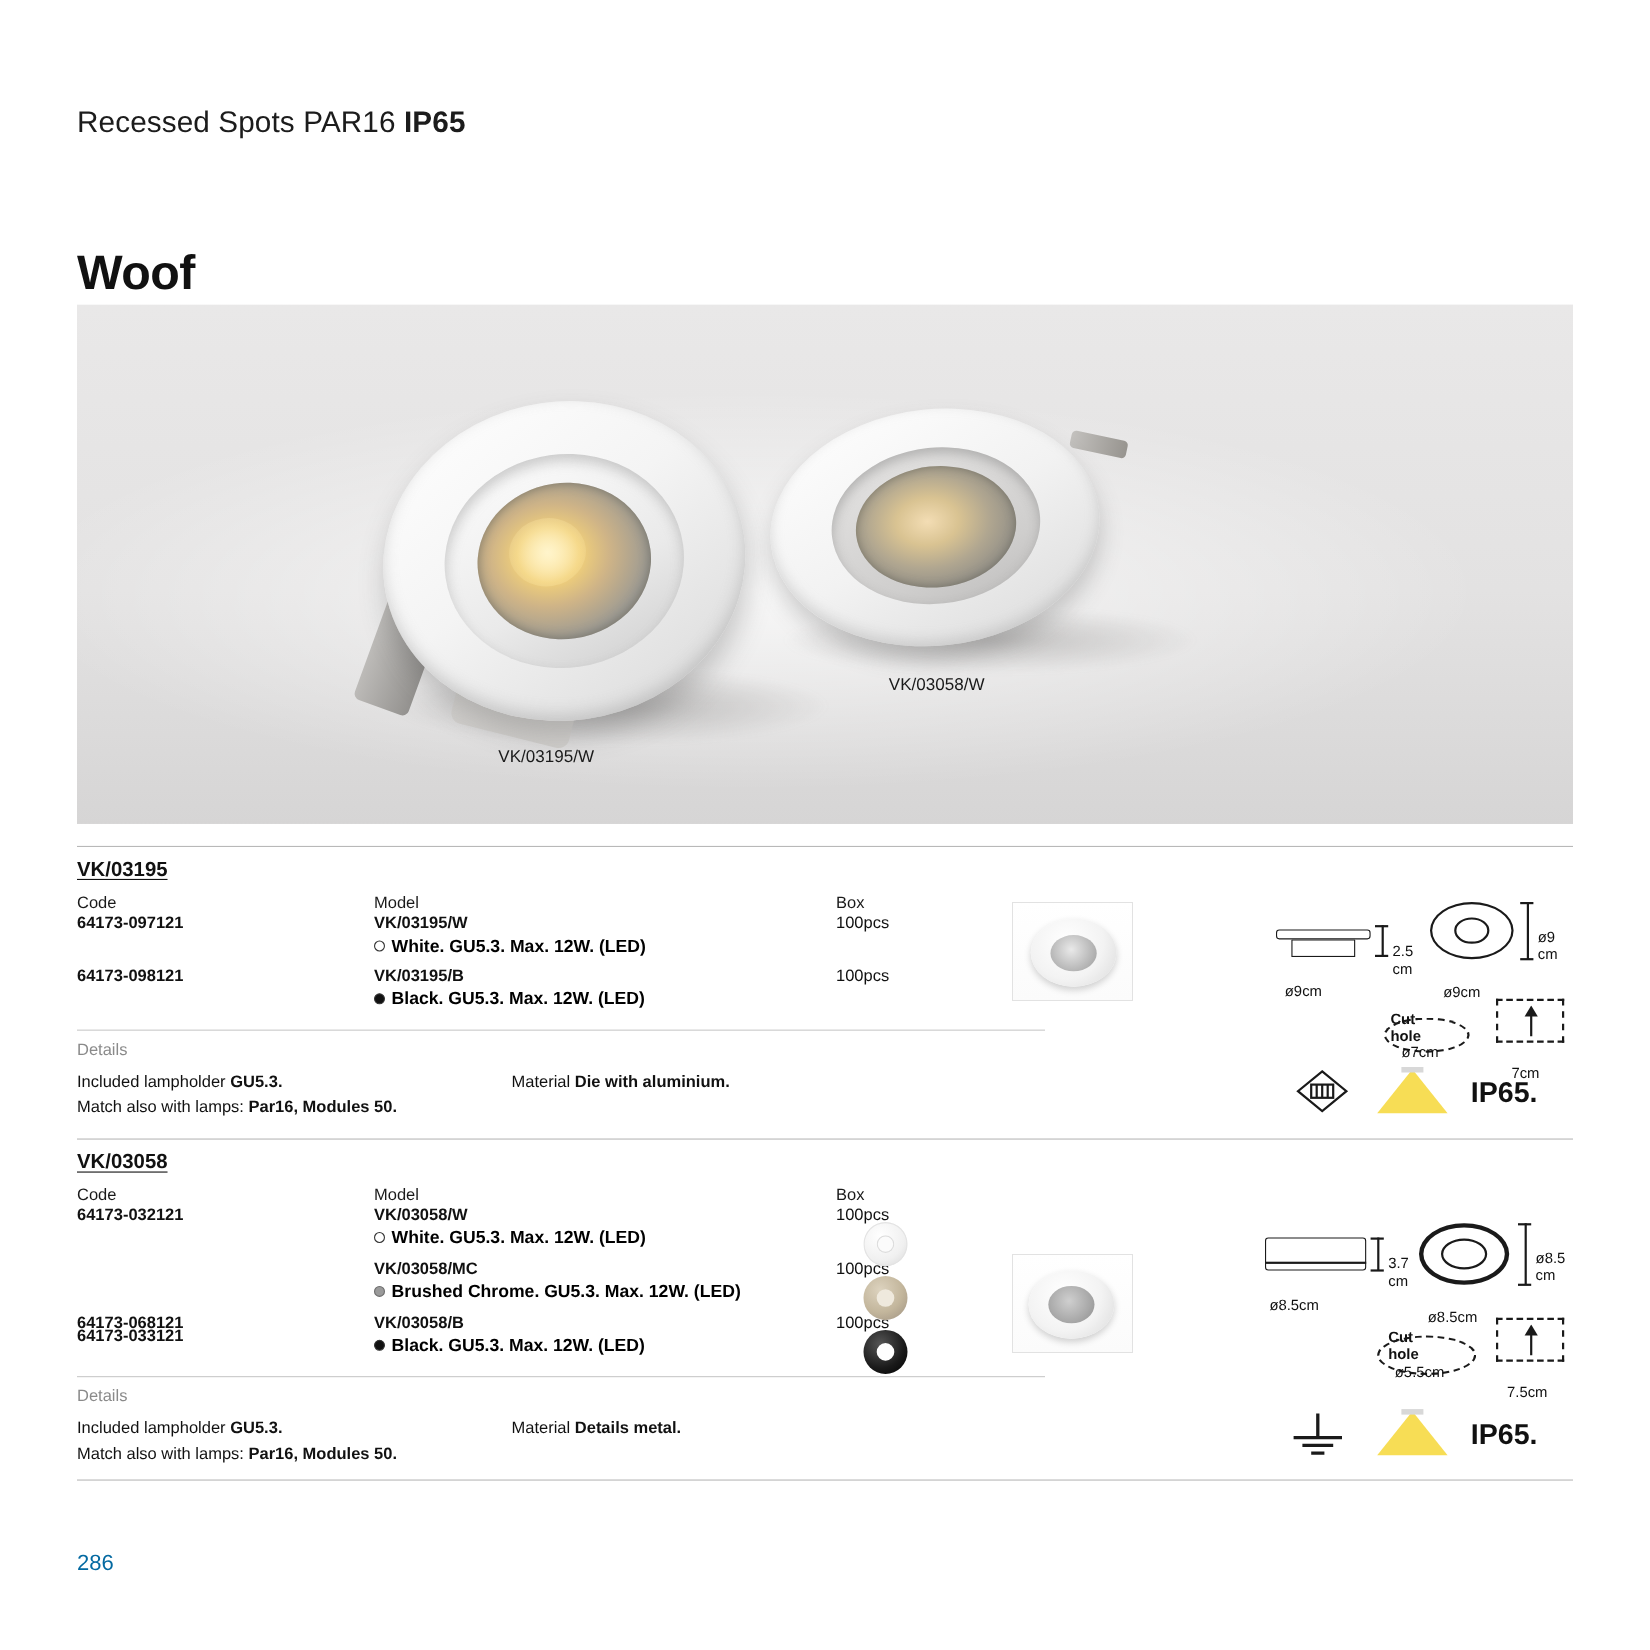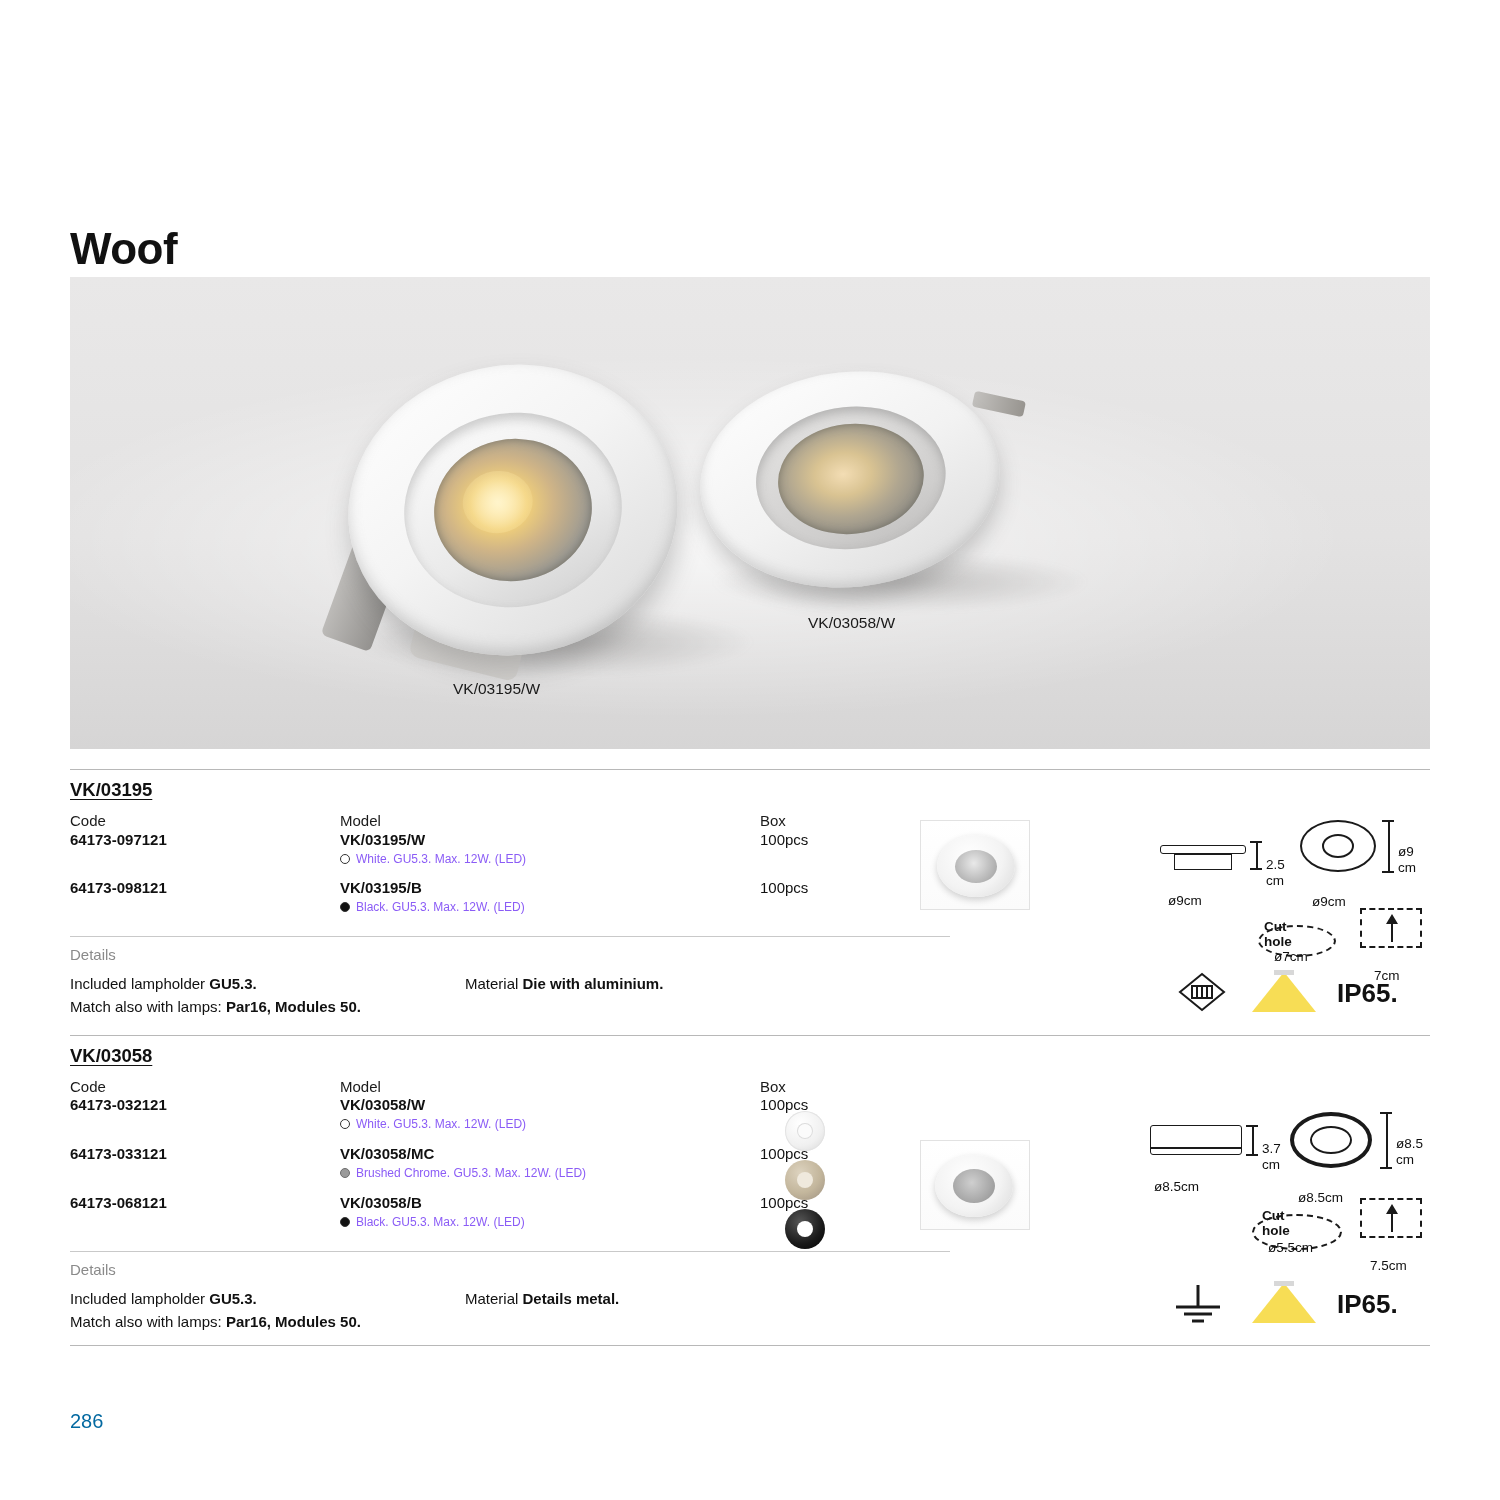--- a/index.html
+++ b/index.html
@@ -217,23 +217,23 @@
   .row-model {
     position: absolute;
     left: 270px;
     font-size: 15px;
     font-weight: 700;
     color: #111;
   }
   .row-desc {
     position: absolute;
     left: 270px;
-    font-size: 12px;
-    color: #8b5cf6;
-    font-weight: 400;
+    font-size: 16px;
+    color: #000000;
+    font-weight: 700;
   }
   .row-box {
     position: absolute;
     left: 690px;
     font-size: 15px;
     font-weight: 400;
     color: #111;
   }
   .swatch {
     display: inline-block;
@@ -391,20 +391,23 @@
     left: 70px;
     width: 1360px;
     border-top: 1px solid #b8b8b8;
   }
 </style>
 </head>
 <body>
 
 <div class="page">
 
+  <div class="cat-header">
+    <span>Recessed Spots PAR16 </span><span class="bold">IP65</span>
+  </div>
 
   <div class="fam-title">Woof</div>
 
   <div class="hero">
     <div class="hero-floor"></div>
     <div class="shadow1"></div>
     <div class="shadow2"></div>
 
     <div class="spot1">
       <div class="clip1"></div>
@@ -530,21 +533,21 @@
   <div class="col-head" style="top:1078px; left:340px; position:absolute;">Model</div>
   <div class="col-head" style="top:1078px; left:760px; position:absolute;">Box</div>
 
   <div class="row-code" style="top:1096px; left:70px; position:absolute;">64173-032121</div>
   <div class="row-model" style="top:1096px; left:340px; position:absolute;">VK/03058/W</div>
   <div class="row-desc" style="top:1117px; left:340px; position:absolute;">
     <span class="swatch sw-white"></span><span>White. GU5.3. Max. 12W. (LED)</span>
   </div>
   <div class="row-box" style="top:1096px; left:760px; position:absolute;">100pcs</div>
 
-  <div class="row-code" style="top:1145px; left:70px; position:absolute;">64173-033121</div>
+  <div class="row-code" style="top:1206px; left:70px; position:absolute;">64173-033121</div>
   <div class="row-model" style="top:1145px; left:340px; position:absolute;">VK/03058/MC</div>
   <div class="row-desc" style="top:1166px; left:340px; position:absolute;">
     <span class="swatch sw-chrome"></span><span>Brushed Chrome. GU5.3. Max. 12W. (LED)</span>
   </div>
   <div class="row-box" style="top:1145px; left:760px; position:absolute;">100pcs</div>
 
   <div class="row-code" style="top:1194px; left:70px; position:absolute;">64173-068121</div>
   <div class="row-model" style="top:1194px; left:340px; position:absolute;">VK/03058/B</div>
   <div class="row-desc" style="top:1215px; left:340px; position:absolute;">
     <span class="swatch sw-black"></span><span>Black. GU5.3. Max. 12W. (LED)</span>

